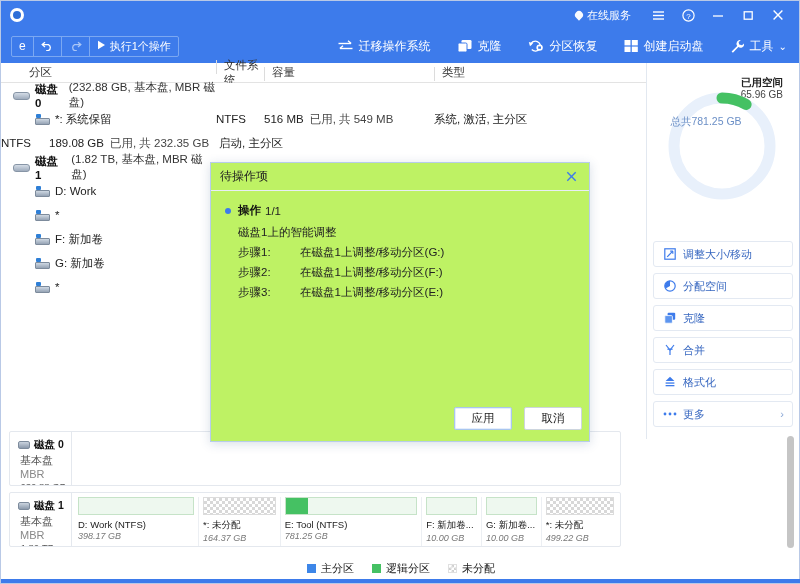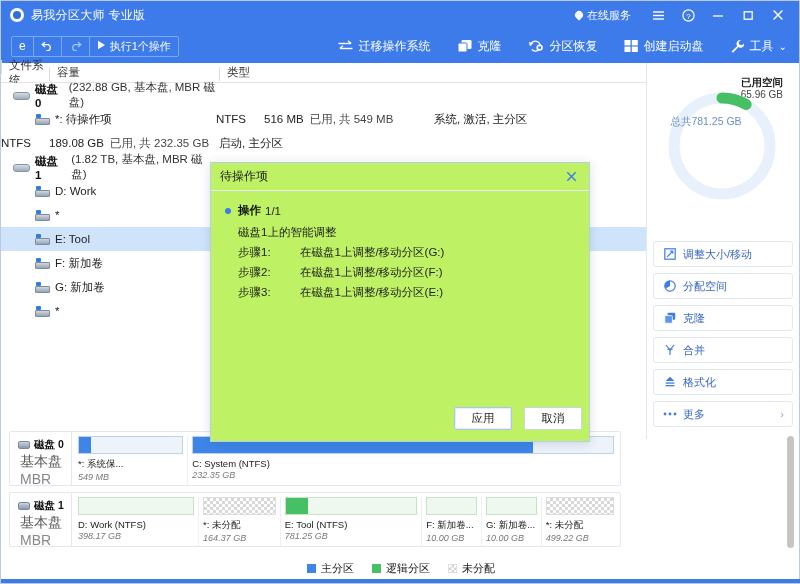--- a/index.html
+++ b/index.html
@@ -207,21 +207,21 @@
     display: flex; flex-direction: column; gap: 1px;
   }
   .dm-info .hd { display: flex; align-items: center; font-size: 10.5px; }
   .dm-info .hd b { font-weight: bold; color: #111; }
   .dm-ico {
     width: 12px; height: 8px; margin-right: 4px; flex: none;
     border-radius: 2px;
     background: linear-gradient(#cbd4df,#8b99ab);
     border: 1px solid #7d8b9c;
   }
-  .dm-info .l2 { font-size: 14px; color: #555; padding-left: 2px; }
+  .dm-info .l2 { font-size: 11px; color: #555; padding-left: 2px; }
   .dm-info .l2 .mbr { color: #888; }
   .dm-info .l3 { font-size: 9.5px; color: #555; font-style: italic; padding-left: 2px; }
 
   .dm-bars { flex: 1; display: flex; padding: 4px 2px 0 2px; }
   .dm-part {
     border-right: 1px solid #eceff3;
     padding: 0 4px;
     display: flex; flex-direction: column;
   }
   .dm-part:last-child { border-right: none; }
@@ -324,21 +324,20 @@
   }
   .mbtn.primary { border-color: #a9c6ef; box-shadow: 0 0 0 1px #e5eefb inset; }
 </style>
 </head>
 <body>
 
 <div id="app">
 
   <div class="titlebar">
     <span class="title-logo"></span>
-    <span class="title-text">易我分区大师 专业版</span>
     <span class="title-spacer"></span>
     <div class="title-right">
       <div class="online-svc">
         <span class="dot"></span>
         <span>在线服务</span>
       </div>
       <div class="tb-btn">
         <svg width="13" height="11" viewBox="0 0 13 11">
             <g stroke="#fff" stroke-width="1.4">
               <line x1="1" y1="2" x2="12" y2="2"></line>
@@ -460,40 +459,41 @@
               <path d="M10.8 1.2 a3.6 3.6 0 0 0 -3.6 5.7 L1.6 12.4 l1.3 1.3 l5.5 -5.6 a3.6 3.6 0 0 0 5.6 -3.7 L12 6.2 L9.2 5.6 L8.6 2.9 Z" fill="#fff"></path>
             </svg>
         </span>
         <span>工具</span>
         <span style="margin-left:5px;font-size:10px;">⌄</span>
       </div>
     </div>
   </div>
 
   <div class="table-head">
+    <div class="th th-part">分区</div>
     <div class="th th-fs sep">文件系统</div>
     <div class="th th-cap sep">容量</div>
     <div class="th th-type sep">类型</div>
   </div>
 
   <div class="plist" id="partition-list">
       <div class="prow disk-row">
         <div class="p-name">
           <span class="icon-disk"></span>
           <b>磁盘 0</b>
           <span class="sub" style="margin-left: 4px;">(232.88 GB, 基本盘, MBR 磁盘)</span>
         </div>
         <div class="p-fs"></div>
         <div class="p-cap"></div>
         <div class="p-type"></div>
       </div>
       <div class="prow part-row">
         <div class="p-name">
           <span class="icon-part"></span>
-          <span>*: 待操作项</span>
+          <span>*: 系统保留</span>
         </div>
         <div class="p-fs">NTFS</div>
         <div class="p-cap"><span class="cap-a">516 MB</span><span class="cap-b" style="margin-left: 6px;">已用, 共  549 MB</span></div>
         <div class="p-type">系统, 激活, 主分区</div>
       </div>
       <div class="prow part-row">
         <div class="p-fs">NTFS</div>
         <div class="p-cap"><span class="cap-a">189.08 GB</span><span class="cap-b" style="margin-left: 6px;">已用, 共  232.35 GB</span></div>
         <div class="p-type">启动, 主分区</div>
       </div>
@@ -513,29 +513,20 @@
           <span>D: Work</span>
         </div>
         <div class="p-fs"></div>
         <div class="p-cap"></div>
         <div class="p-type"></div>
       </div>
       <div class="prow part-row">
         <div class="p-name">
           <span class="icon-part"></span>
           <span>*</span>
-        </div>
-        <div class="p-fs"></div>
-        <div class="p-cap"></div>
-        <div class="p-type"></div>
-      </div>
-      <div class="prow part-row sel">
-        <div class="p-name">
-          <span class="icon-part"></span>
-          <span>E: Tool</span>
         </div>
         <div class="p-fs"></div>
         <div class="p-cap"></div>
         <div class="p-type"></div>
       </div>
       <div class="prow part-row">
         <div class="p-name">
           <span class="icon-part"></span>
           <span>F: 新加卷</span>
         </div>
@@ -643,36 +634,20 @@
 
   <div class="maps" id="disk-maps">
       <div class="diskmap">
         <div class="dm-info">
           <div class="hd">
             <span class="dm-ico"></span>
             <b>磁盘 0</b>
           </div>
           <div class="l2"><span>基本盘</span> <span class="mbr">MBR</span></div>
           <div class="l3">232.88 GB</div>
-        </div>
-        <div class="dm-bars">
-          <div class="dm-part" style="width: 21%;">
-            <div class="bar prim">
-              <span class="fill blue" style="width:12%"></span>
-            </div>
-            <div class="dm-lbl">*: 系统保...</div>
-            <div class="dm-sz">549 MB</div>
-          </div>
-          <div class="dm-part" style="width: 79%;">
-            <div class="bar prim">
-              <span class="fill blue" style="width:81%"></span>
-            </div>
-            <div class="dm-lbl">C: System (NTFS)</div>
-            <div class="dm-sz">232.35 GB</div>
-          </div>
         </div>
       </div>
       <div class="diskmap">
         <div class="dm-info">
           <div class="hd">
             <span class="dm-ico"></span>
             <b>磁盘 1</b>
           </div>
           <div class="l2"><span>基本盘</span> <span class="mbr">MBR</span></div>
           <div class="l3">1.82 TB</div>

